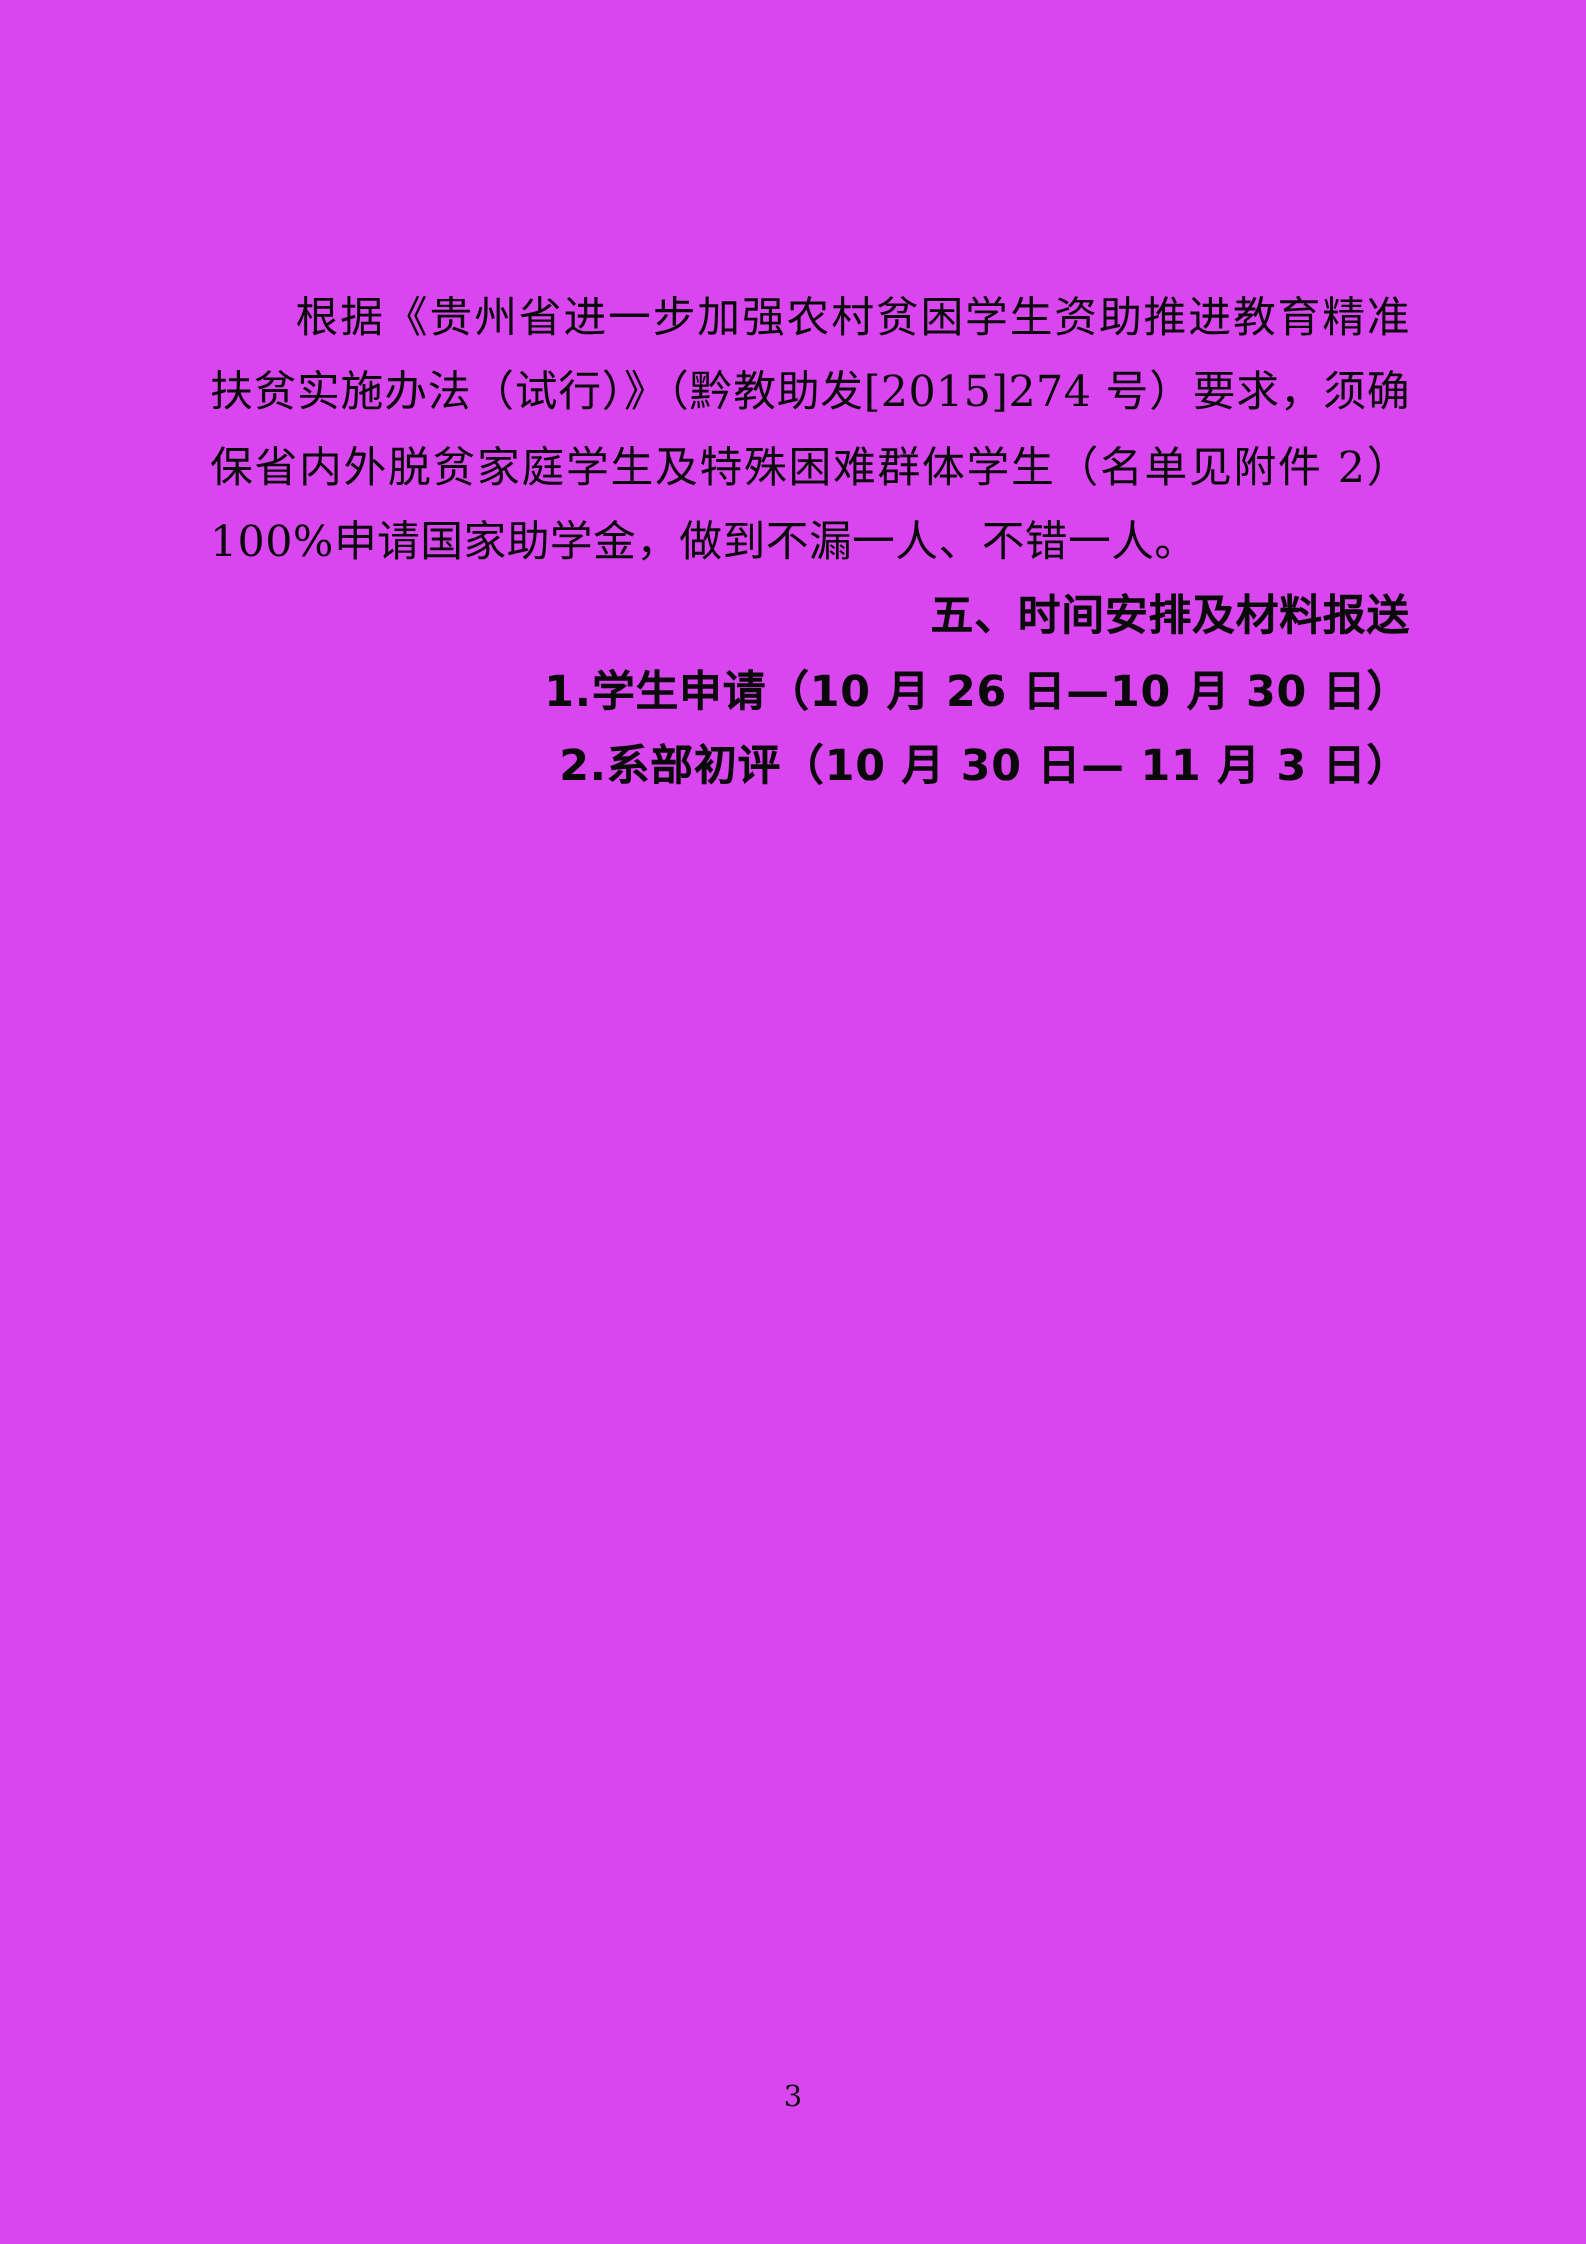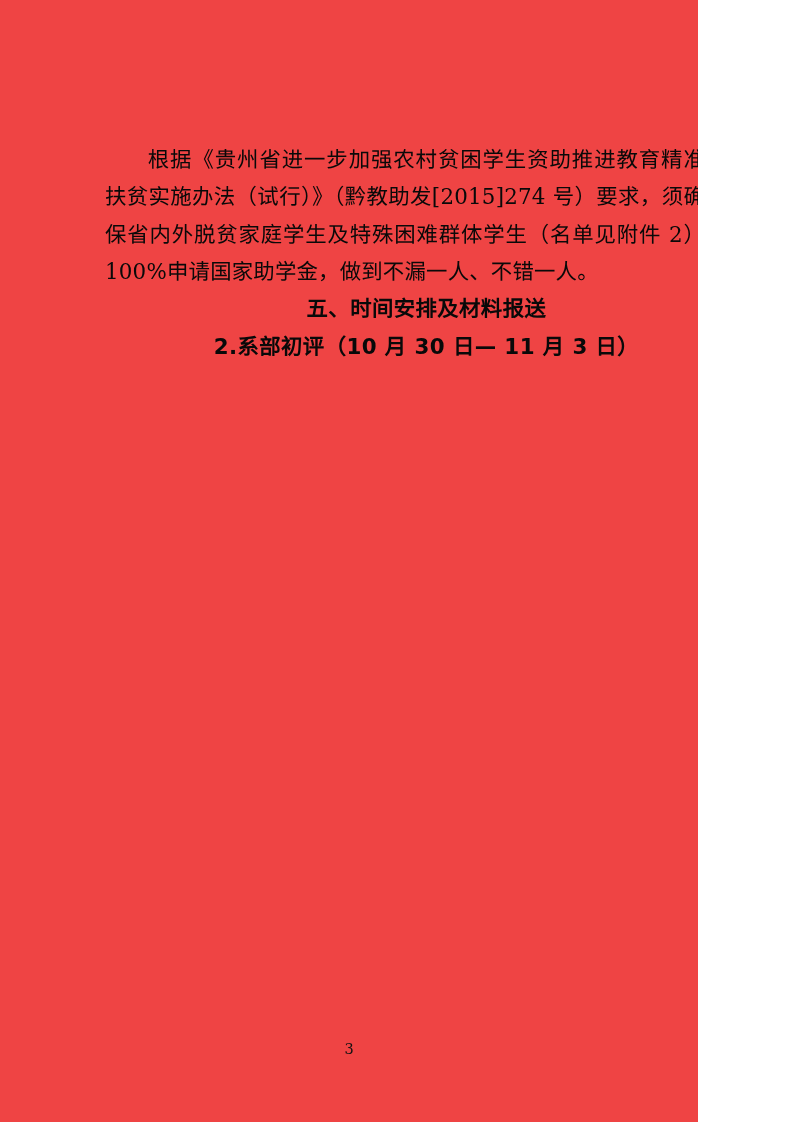--- a/index.html
+++ b/index.html
@@ -2,23 +2,23 @@
 <html lang="zh-CN"><head>
 <meta charset="utf-8">
 <style>
   html, body {
     margin: 0;
     padding: 0;
     background: #ffffff;
   }
   .page {
     position: relative;
-    width: 698px;
+    width: 793px;
     height: 1122px;
-    background: #ef4444;
+    background: #d946ef;
     overflow: hidden;
     color: #000000;
     font-family: "DejaVu Serif", serif;
   }
   .content {
     position: absolute;
     left: 105px;
     top: 141px;
     width: 600px;
   }
@@ -30,21 +30,21 @@
     text-indent: 2em;
     text-align: justify;
     text-justify: inter-character;
     letter-spacing: 0.2px;
     font-family: "DejaVu Serif", serif;
     color: #090909;
   }
   .content p.heading {
     font-weight: bold;
     font-family: "DejaVu Sans", sans-serif;
-    text-align: center;
+    text-align: right;
     letter-spacing: 0.4px;
   }
   .content p .inline-bold {
     font-weight: bold;
     font-family: "DejaVu Sans", sans-serif;
     letter-spacing: 0.3px;
   }
   .footer {
     position: absolute;
     left: 0;
@@ -62,20 +62,21 @@
 
 <div class="page">
   <div class="content">
 
     <p class="body">根据《贵州省进一步加强农村贫困学生资助推进教育精准扶贫实施办法（试行）》（黔教助发[2015]274 号）要求，须确保省内外脱贫家庭学生及特殊困难群体学生（名单见附件 2）100%申请国家助学金，做到不漏一人、不错一人。</p>
 
 
 
     <p class="heading">五、时间安排及材料报送</p>
 
+    <p class="heading">1.学生申请（10 月 26 日—10 月 30 日）</p>
 
 
     <p class="heading">2.系部初评（10 月 30 日— 11 月 3 日）</p>
 
   </div>
 
   <div class="footer">3</div>
 </div>
 
 </body></html>

